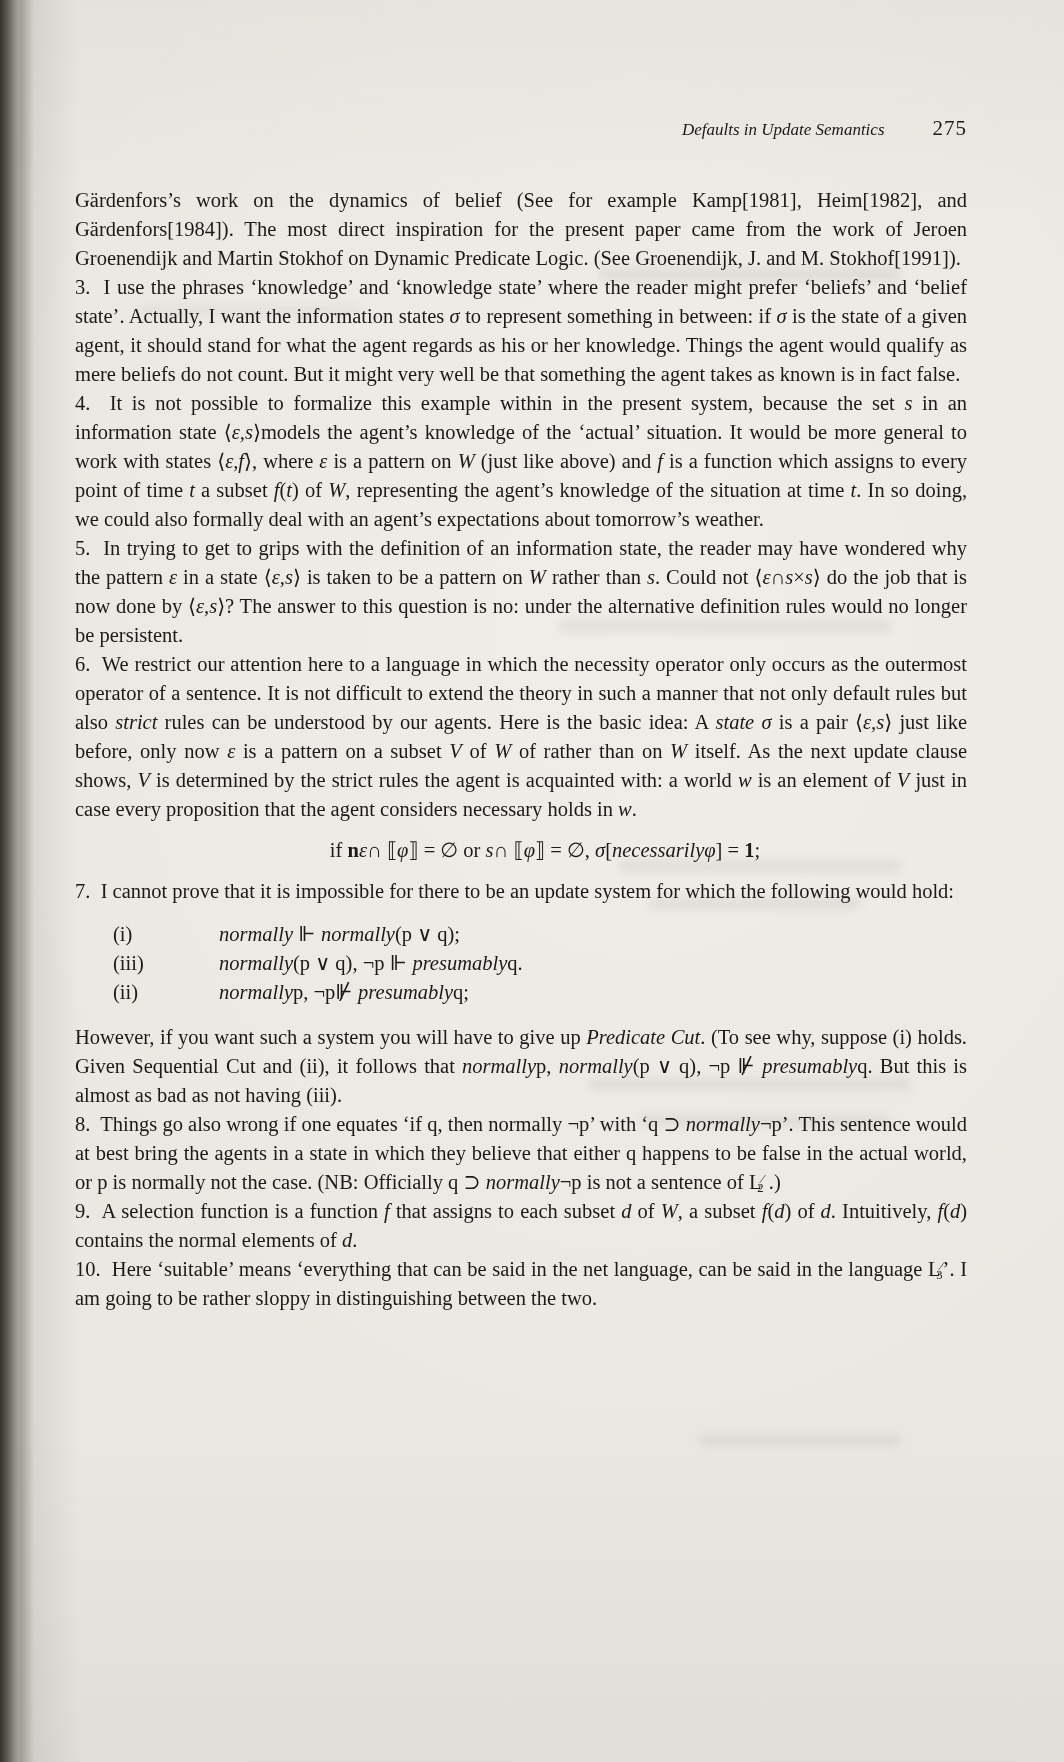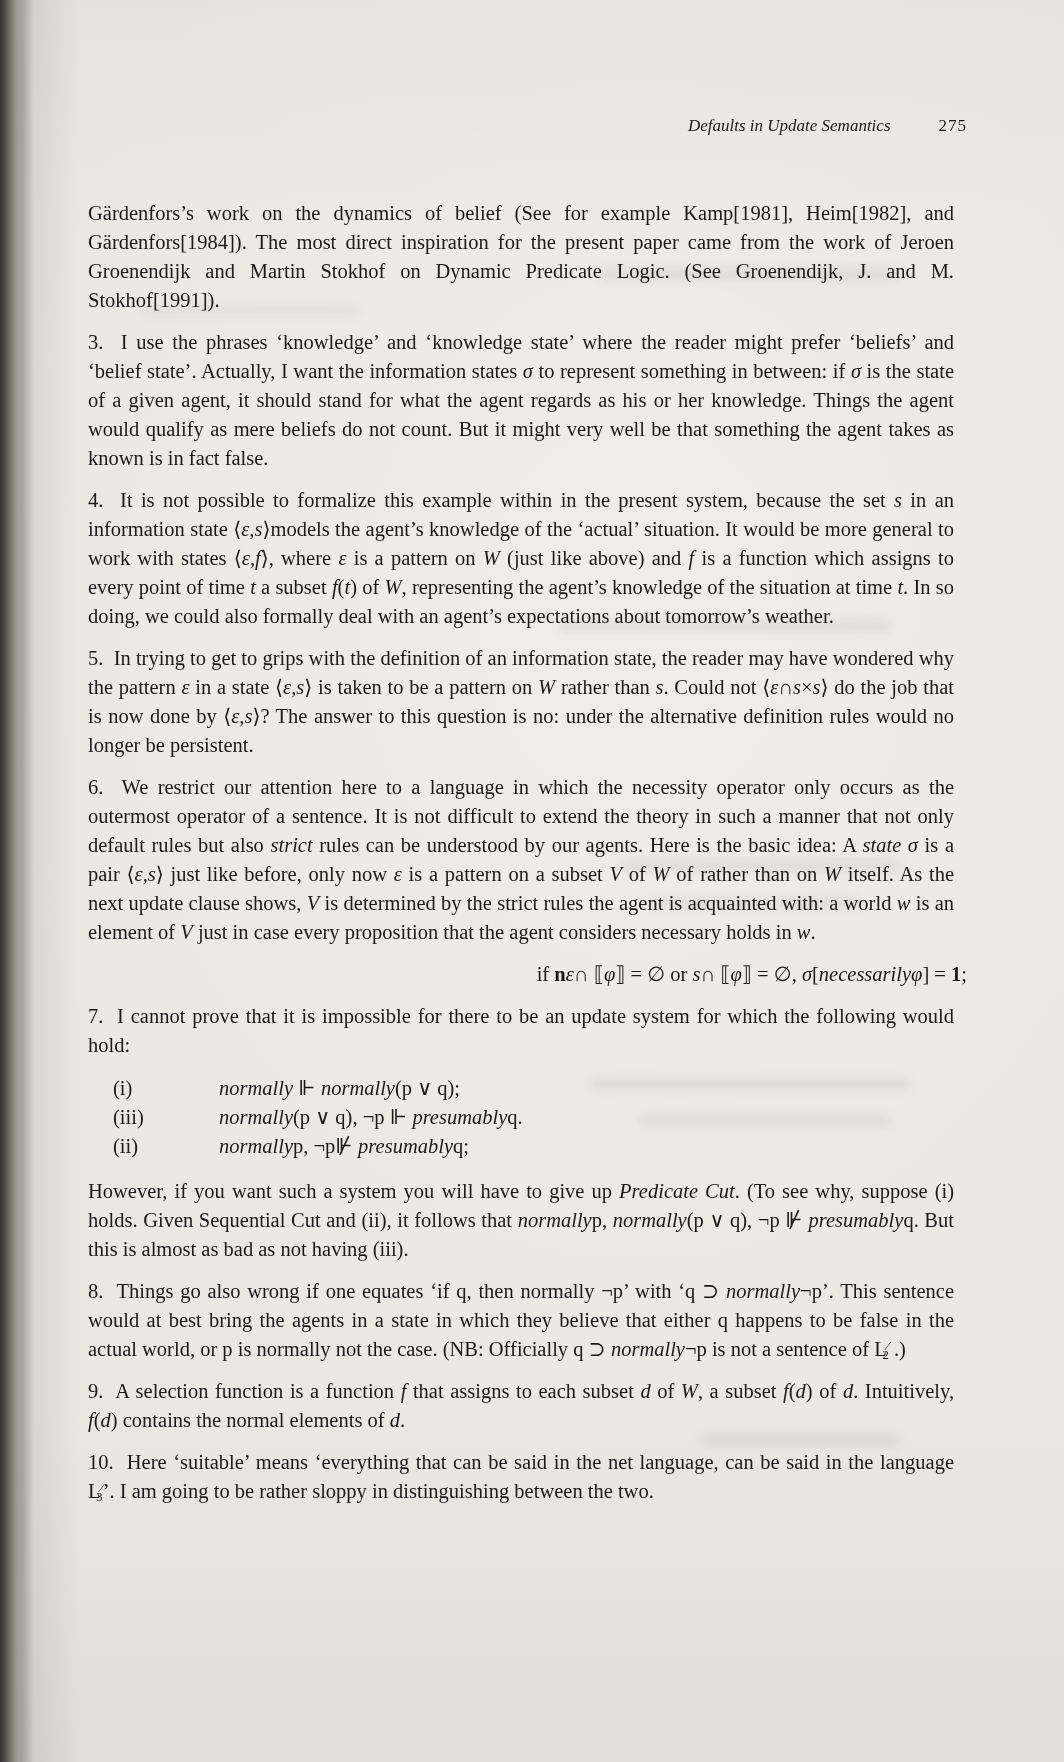--- a/index.html
+++ b/index.html
@@ -33,28 +33,28 @@
   .g4{left:620px;top:860px;width:280px;height:12px;}
   .g5{left:650px;top:898px;width:210px;height:11px;}
   .g6{left:590px;top:1078px;width:320px;height:12px;}
   .g7{left:640px;top:1115px;width:250px;height:11px;}
   .g8{left:700px;top:1435px;width:200px;height:11px;}
   .header{
     position:absolute;top:116px;left:75px;width:892px;
     text-align:right;white-space:nowrap;
   }
   .header-title{font-style:italic;font-size:17px;}
-  .header-page{font-style:normal;font-size:17px;margin-left:48px;letter-spacing:1px;}
+  .header-page{font-style:normal;font-size:21px;margin-left:48px;letter-spacing:1px;}
   .content{
     position:absolute;top:186px;left:75px;width:892px;
     font-size:20.5px;line-height:29px;text-align:justify;
   }
-  .para{margin:13px;}
+  .para{margin:0;}
   .formula{
-    margin:12px 0 12px 32px;text-align:right;
+    margin:12px 0 12px 32px;text-align:center;
   }
   .formula-line:first-child{padding-left:16px;}
   .list{margin:14px 0 16px 38px;text-align:left;}
   .list-row{display:flex;}
   .list-label{width:106px;flex:none;}
   .r-i{font-style:italic;}
   .r-b{font-weight:bold;}
   .r-sub{vertical-align:-0.25em;font-size:0.62em;line-height:0;}
   .r-isup{vertical-align:0.45em;font-size:0.62em;line-height:0;font-style:italic;}
   .r-isup + .r-sub{margin-left:-0.5em;}

